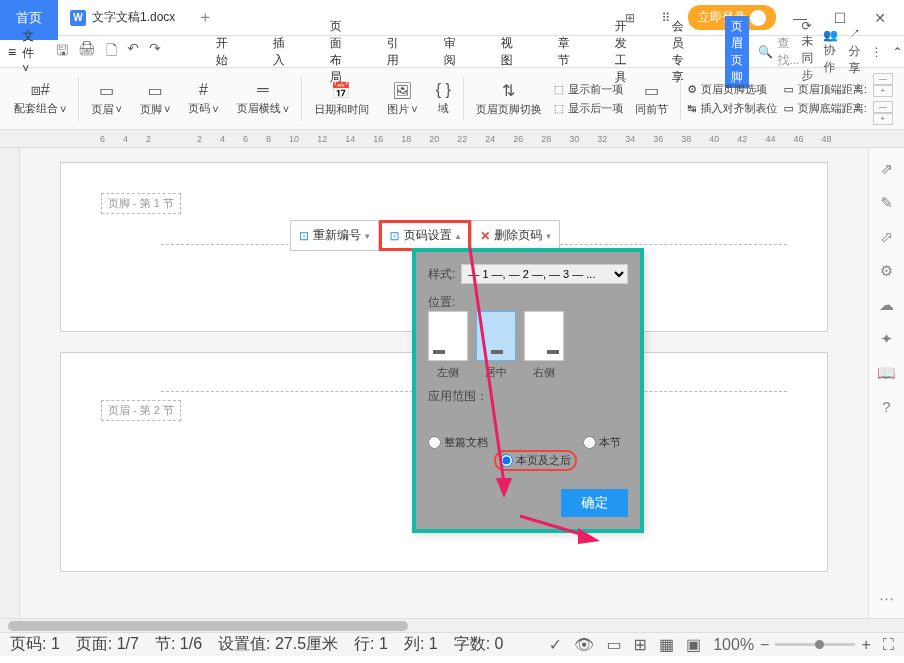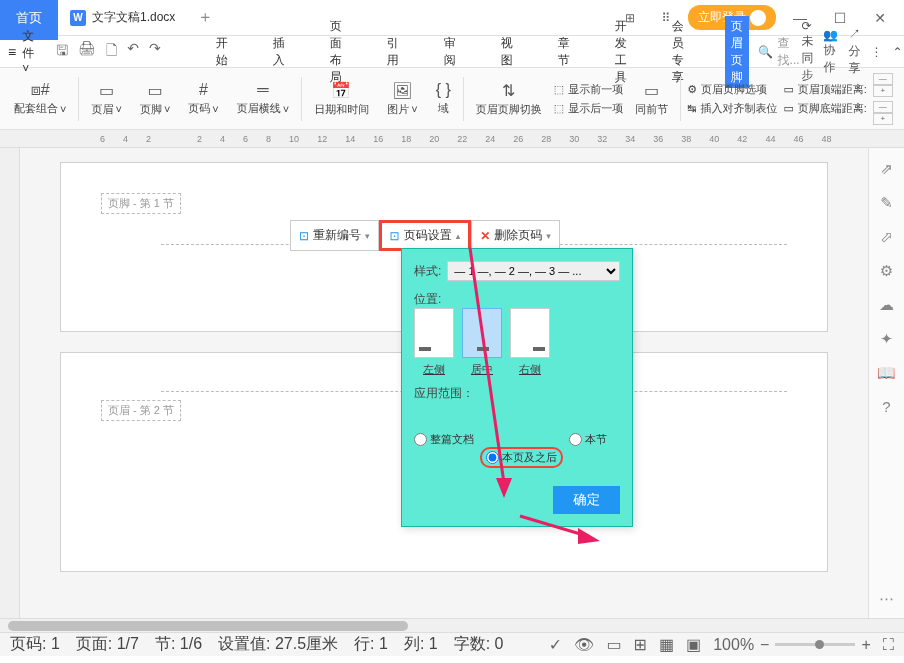--- a/index.html
+++ b/index.html
@@ -44,26 +44,26 @@
 .ruler-v { width: 20px; background: #f0f0f0; border-right: 1px solid #ddd; }
 .canvas { flex: 1; position: relative; padding: 14px 40px; }
 .page-box { background: #fff; border: 1px solid #d0d0d0; padding: 30px 40px; margin-bottom: 20px; }
 .section-lbl { display: inline-block; border: 1px dashed #bbb; color: #999; padding: 2px 6px; font-size: 11px; margin-bottom: 10px; }
 .mini-toolbar { position: absolute; top: 72px; left: 270px; display: flex; }
 .mini-btn { border: 1px solid #ccc; padding: 4px 8px; background: #fff; font-size: 12px; display: flex; align-items: center; gap: 4px; }
 .mini-btn.red-highlight { border: 3px solid #f44336; }
 .mini-btn .x-icon { color: #f44336; font-weight: bold; }
 .mini-btn .arrow { color: #888; font-size: 9px; }
 
-.popup { position: absolute; top: 100px; left: 381px; width: 232px; background: #5eead4; border: 1px solid #14b8a6; box-shadow: 2px 2px 8px rgba(0,0,0,0.15); padding: 12px; font-size: 12px; }
+.popup { position: absolute; top: 100px; left: 392px; width: 232px; background: #a3a3a3; border: 4px solid #14b8a6; box-shadow: 2px 2px 8px rgba(0,0,0,0.15); padding: 12px; font-size: 12px; }
 .popup .row { display: flex; align-items: center; gap: 6px; margin-bottom: 10px; }
 .popup select { flex: 1; padding: 2px; border: 1px solid #ccc; font-size: 11px; }
 .popup .lbl { color: #444; }
 .popup .pos-grid { display: flex; gap: 8px; margin-bottom: 8px; }
-.popup .pos-item { display: flex; flex-direction: column; align-items: center; gap: 4px; text-decoration: underline; }
+.popup .pos-item { display: flex; flex-direction: column; align-items: center; gap: 4px; }
 .popup .pos-item .thumb { width: 40px; height: 50px; border: 1px solid #ccc; background: #fff; position: relative; }
 .popup .pos-item.selected .thumb { background: #bbdefb; border-color: #64b5f6; }
 .popup .pos-item .thumb::after { content: ''; position: absolute; bottom: 6px; height: 4px; background: #666; }
 .popup .pos-item.left .thumb::after { left: 4px; width: 12px; }
 .popup .pos-item.center .thumb::after { left: 14px; width: 12px; }
 .popup .pos-item.right .thumb::after { right: 4px; width: 12px; }
 .popup .pos-item .cap { font-size: 11px; color: #444; }
 .popup .radios { display: flex; align-items: center; gap: 6px; margin: 8px 0; font-size: 11px; flex-wrap: wrap; }
 .popup .radios label { display: flex; align-items: center; gap: 3px; }
 .popup .radio-highlight { border: 2px solid #f44336; border-radius: 10px; padding: 1px 4px; margin-top: 37px; }

